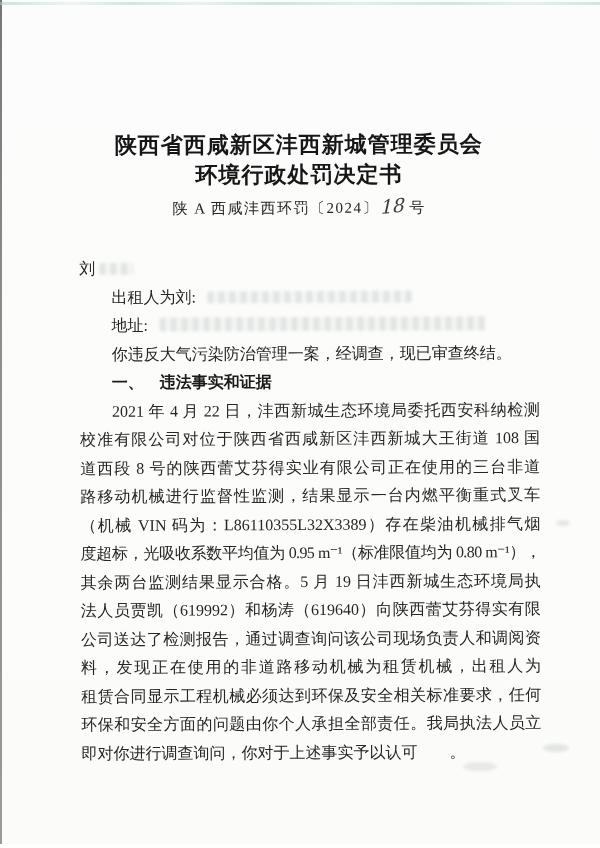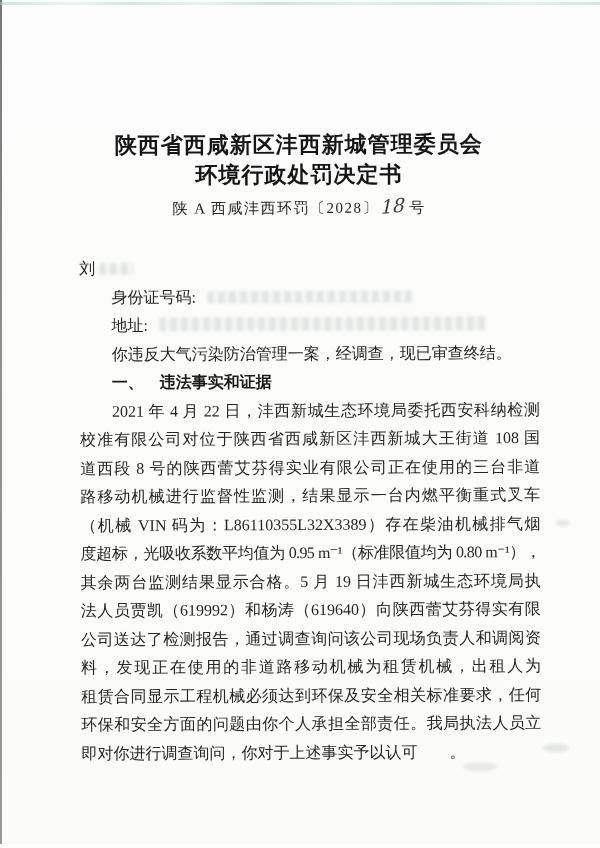--- a/index.html
+++ b/index.html
@@ -127,31 +127,31 @@
   <div class="scan-top-line"></div>
 
   <div class="content">
 
     <div class="title">
       <div>陕西省西咸新区沣西新城管理委员会</div>
       <div>环境行政处罚决定书</div>
     </div>
 
     <div class="docnum">
-      <span>陕 A 西咸沣西环罚〔2028〕</span><span class="handwritten">18</span><span>号</span>
+      <span>陕 A 西咸沣西环罚〔2024〕</span><span class="handwritten">18</span><span>号</span>
     </div>
 
     <div class="body">
 
       <div class="line">
         <span>刘</span><span class="redact redact-name"></span>
       </div>
 
       <div class="line indent">
-        <span>身份证号码:</span><span class="redact redact-id"></span>
+        <span>出租人为刘:</span><span class="redact redact-id"></span>
       </div>
 
       <div class="line indent">
         <span>地址:</span><span class="redact redact-addr"></span>
       </div>
 
       <div class="line indent">你违反大气污染防治管理一案，经调查，现已审查终结。</div>
 
       <div class="line indent heading">一、　违法事实和证据</div>
 

